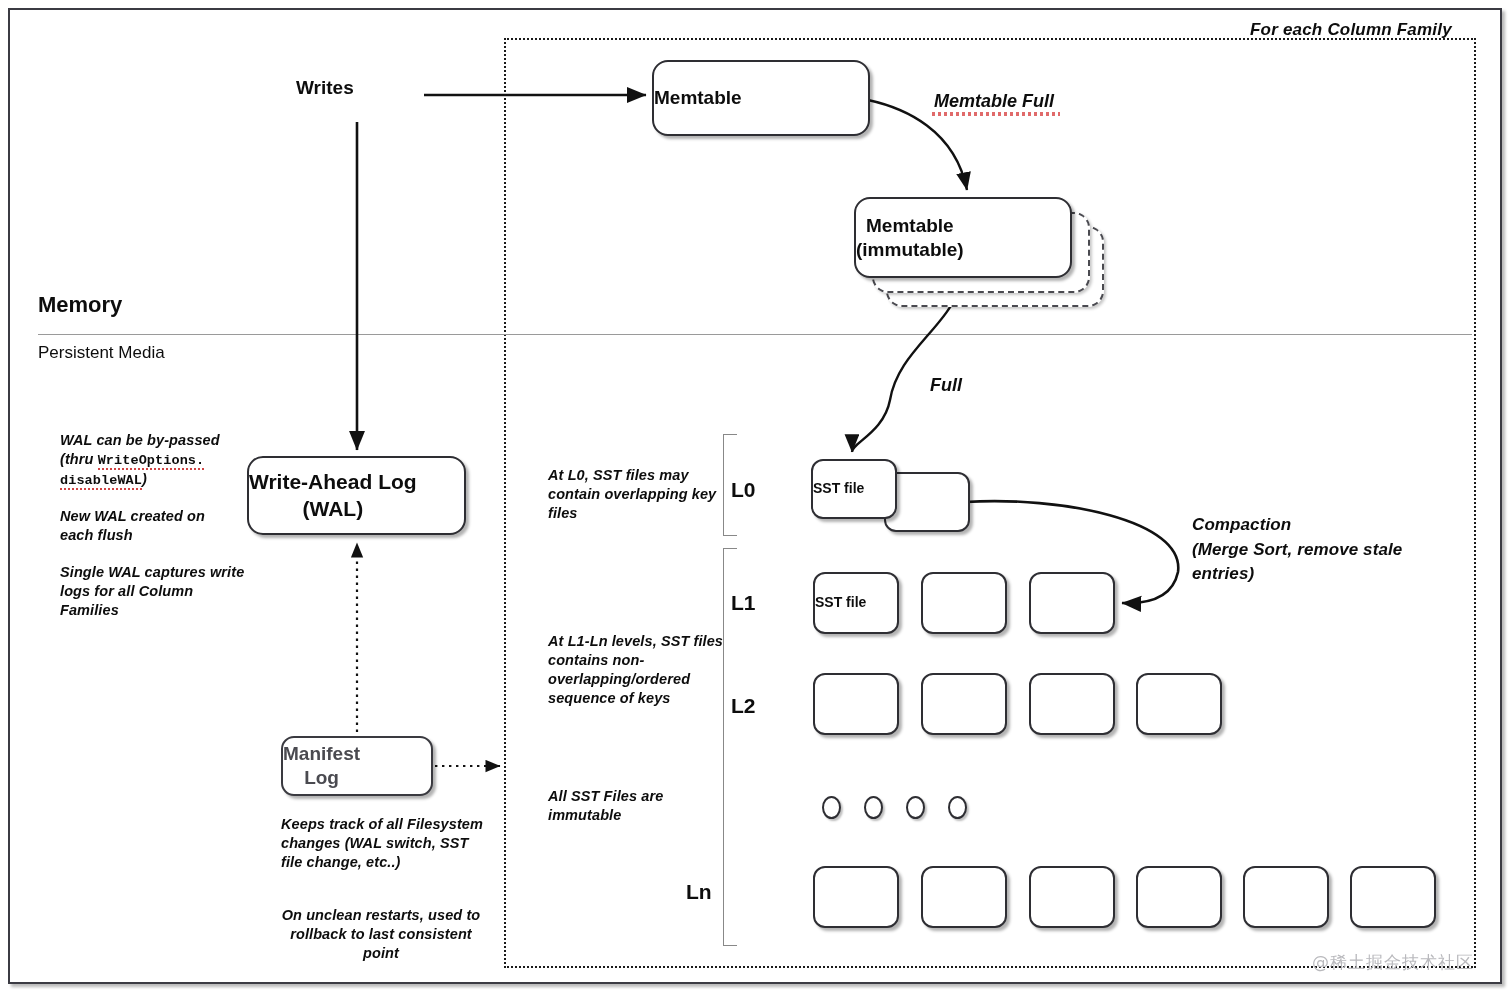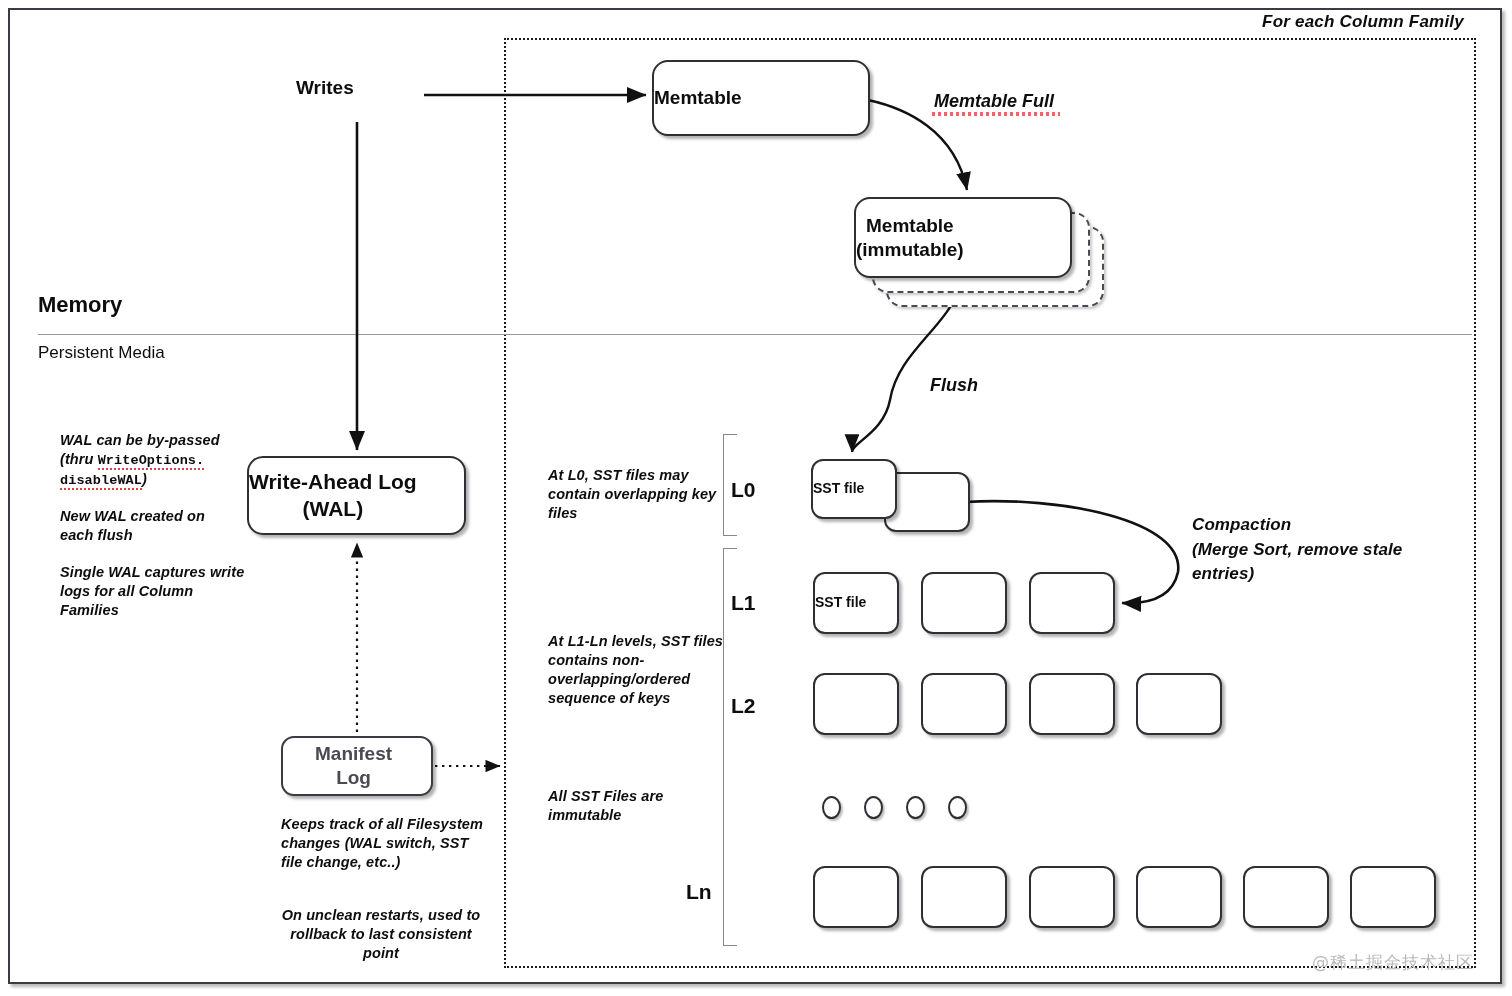--- a/index.html
+++ b/index.html
@@ -8,21 +8,21 @@
 
   #canvas{position:absolute;left:0;top:0;width:1512px;height:996px;}
 
   .outer-frame{position:absolute;left:8px;top:8px;width:1494px;height:976px;
       border:2px solid #3b3b43;box-sizing:border-box;
       box-shadow:3px 3px 3px rgba(0,0,0,.28);background:#fff;}
 
   .cf-region{position:absolute;left:504px;top:38px;width:972px;height:930px;
       border:2px dotted #1a1a1a;box-sizing:border-box;background:transparent;}
 
-  .cf-label{position:absolute;left:1250px;top:12px;width:226px;text-align:center;
+  .cf-label{position:absolute;left:1250px;top:20px;width:226px;text-align:left;
       font-style:italic;font-weight:600;font-size:17px;letter-spacing:.2px;}
 
   .media-divider{position:absolute;left:38px;top:334px;width:1434px;height:0;
       border-top:1.4px solid #9a9a9a;}
 
   .lbl-memory{position:absolute;left:38px;top:292px;font-weight:700;font-size:22px;}
   .lbl-persist{position:absolute;left:38px;top:343px;font-weight:400;font-size:17px;}
   .lbl-writes{position:absolute;left:296px;top:77px;font-weight:700;font-size:19px;}
 
   
@@ -34,21 +34,21 @@
   .rbox.ghost{border-style:dashed;border-width:2.4px;border-color:#4a4a50;
      box-shadow:2px 2px 3px rgba(0,0,0,.22);z-index:1;}
 
   .memtable{left:652px;top:60px;width:218px;height:76px;font-size:19px;border-radius:16px;z-index:5;}
   .memtable-im{left:854px;top:197px;width:218px;height:81px;font-size:19px;border-radius:16px;z-index:5;}
   .mi-g1{left:872px;top:212px;width:218px;height:81px;border-radius:16px;}
   .mi-g2{left:886px;top:226px;width:218px;height:81px;border-radius:16px;}
 
   .walbox{left:247px;top:456px;width:219px;height:79px;font-size:21px;border-radius:16px;z-index:5;}
   .manifest{left:281px;top:736px;width:152px;height:60px;font-size:19px;color:#4a4a50;border-radius:13px;
-      border-color:#3a3a40;z-index:5;padding-left:32px;}
+      border-color:#3a3a40;z-index:5;}
 
   .sst{width:86px;height:60px;border-radius:12px;font-size:14px;font-weight:700;}
   .sst.l0a{left:811px;top:459px;z-index:4;}
   .sst.l0b{left:884px;top:472px;z-index:3;}
 
   .dot-circle{position:absolute;width:15px;height:19px;border:2.4px solid #2e2e33;
       border-radius:50%;box-shadow:2px 2px 2px rgba(0,0,0,.25);background:#fff;}
 
   
   .bracket{position:absolute;border-left:1.6px solid #888;
@@ -110,21 +110,21 @@
     <span>
       <span>Manifest</span><br>
       <span>Log</span>
     </span>
   </div>
 
   <div class="flow-label" style="left:934px;top:91px;">Memtable Full</div>
   <div class="squigline" style="left:932px;top:112px;width:128px;
       background:repeating-linear-gradient(90deg,#e06a6a 0 3px,transparent 3px 6px);"></div>
 
-  <div class="flow-label" style="left:930px;top:375px;">Flush</div>
+  <div class="flow-label" style="left:930px;top:375px;">Full</div>
 
   <div class="note" style="left:1192px;top:513px;width:290px;font-size:17px;line-height:1.45;">
     <span>Compaction</span><br>
     <span>(Merge Sort, remove stale</span><br>
     <span>entries)</span>
   </div>
 
   <div class="note" style="left:60px;top:431px;width:230px;">
     <span>WAL can be by-passed</span><br>
     <span>(thru </span><span class="code">WriteOptions.</span><br>

